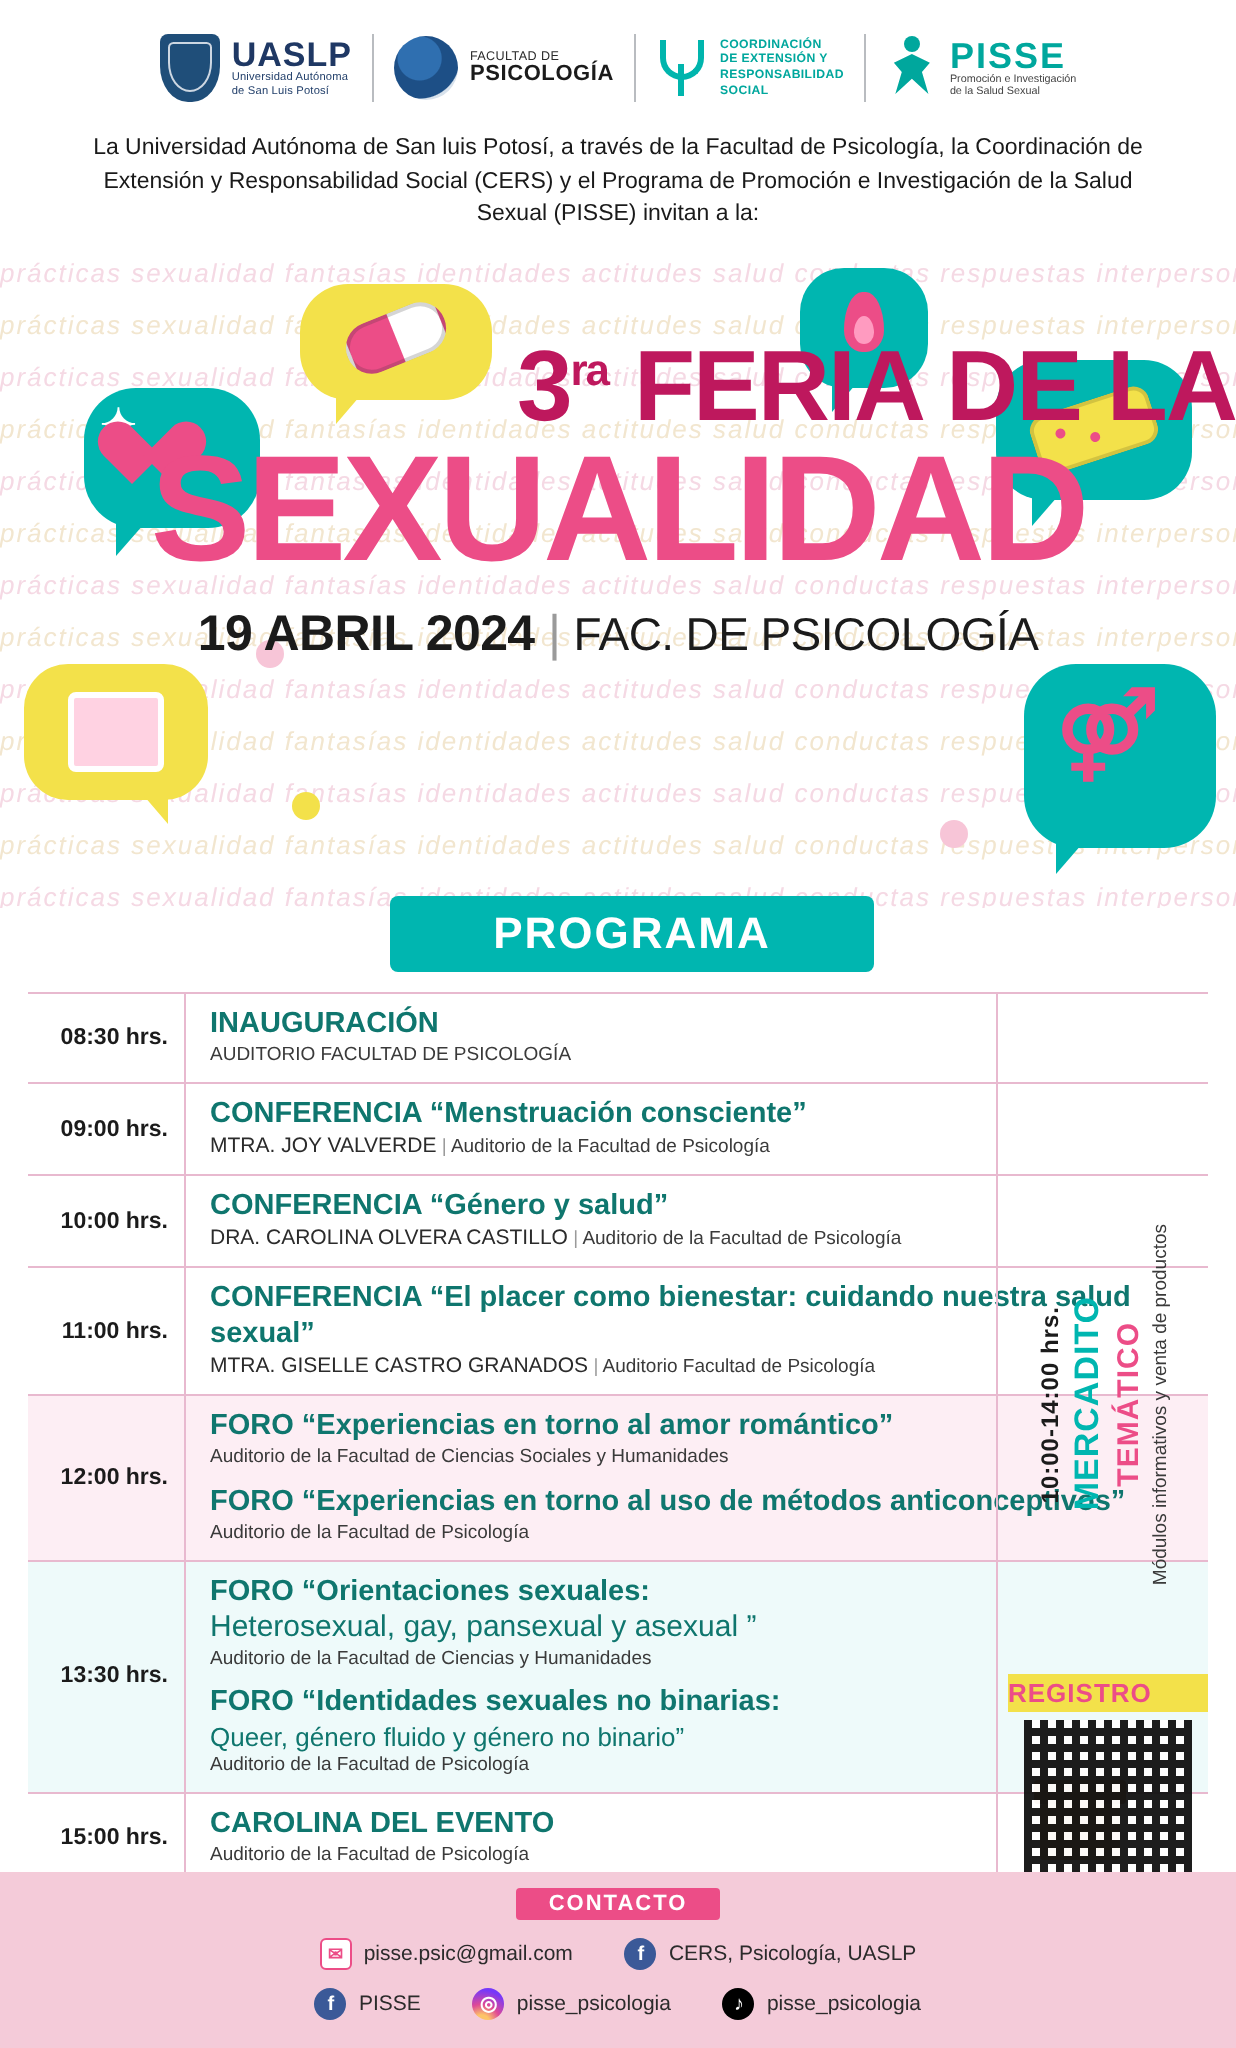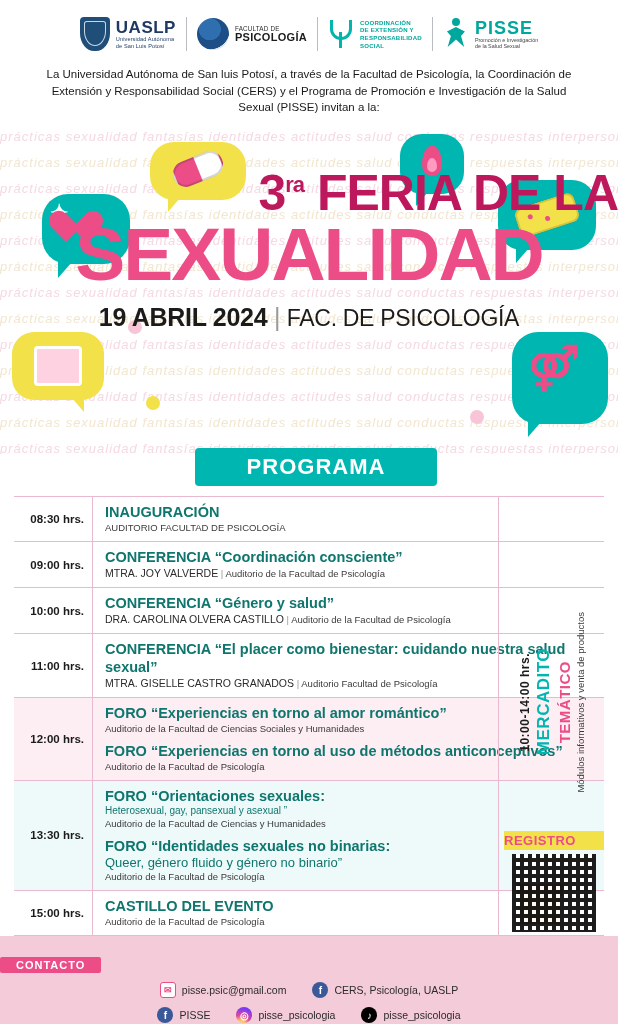--- a/index.html
+++ b/index.html
@@ -158,21 +158,21 @@
   .registro-wrap { position:absolute; right: 0; bottom: 4px; width: 100px; text-align:left; }
   .registro-tag { background:#f3e14a; color:#ec4d87; font-weight:bold; font-size: 13px; padding: 2px 0; letter-spacing: .5px; }
   .qr { width: 84px; height: 78px; margin: 4px auto 0 auto; background:#fff;
         background-image:
           repeating-linear-gradient(0deg,#111 0 4px,transparent 4px 8px),
           repeating-linear-gradient(90deg,#111 0 4px,transparent 4px 8px);
         background-size: 8px 8px, 8px 8px; opacity: .95; }
 
   
   .footer { position: absolute; left: 0; bottom: 0; width: 100%; height: 88px; background: #f4cbd9; }
-  .contacto { text-align:left; margin-top: 19px; }
+  .contacto { text-align:center; margin-top: 6px; }
   .contacto span { background:#ec4d87; color:#fff; font-size: 11px; font-weight:bold; letter-spacing:1px; padding: 2px 16px; border-radius: 2px; }
   .frow { display:flex; justify-content:center; align-items:center; gap: 26px; margin-top: 9px; }
   .fitem { display:flex; align-items:center; gap: 6px; font-size: 10.5px; color:#2b2b2b; }
   .ic { width: 16px; height: 16px; border-radius: 50%; background:#ec4d87; display:flex; align-items:center; justify-content:center; color:#fff; font-size: 10px; font-weight:bold; flex:0 0 auto;}
   .ic.fb { background:#3b5998; }
   .ic.mail { background:#fff; border:1.5px solid #ec4d87; color:#ec4d87; border-radius:3px; font-size:9px;}
   .ic.ig { background: radial-gradient(circle at 30% 110%, #fdc468 0 20%, #df4996 45%, #7638fa 80%); }
   .ic.tt { background:#000; }
 </style>
 </head>
@@ -302,21 +302,21 @@
       <div class="stime">08:30 hrs.</div>
       <div class="sbody">
         <div class="sevent">INAUGURACIÓN</div>
         <div class="smeta">AUDITORIO FACULTAD DE PSICOLOGÍA</div>
       </div>
     </div>
 
     <div class="srow">
       <div class="stime">09:00 hrs.</div>
       <div class="sbody">
-        <div class="sevent">CONFERENCIA  “Coordinación consciente”</div>
+        <div class="sevent">CONFERENCIA  “Menstruación consciente”</div>
         <div class="smeta">
           <span class="spk">MTRA. JOY VALVERDE</span>
           <span class="sep">|</span>
           <span>Auditorio de la Facultad de Psicología</span>
         </div>
       </div>
     </div>
 
     <div class="srow">
       <div class="stime">10:00 hrs.</div>
@@ -351,34 +351,34 @@
           <div class="sevent">FORO “Experiencias en torno al uso de métodos anticonceptivos”</div>
           <div class="smeta">Auditorio de la Facultad de Psicología</div>
         </div>
       </div>
     </div>
 
     <div class="srow shaded2">
       <div class="stime">13:30 hrs.</div>
       <div class="sbody">
         <div class="sevent">FORO “Orientaciones sexuales:</div>
-        <div class="sevent" style="font-weight:normal;font-size:10px">Heterosexual, gay, pansexual y asexual ”</div>
+        <div class="sevent" style="font-weight:normal;font-size:15px">Heterosexual, gay, pansexual y asexual ”</div>
         <div class="smeta">Auditorio de la Facultad de Ciencias y Humanidades</div>
         <div class="subitem">
           <div class="sevent">FORO “Identidades sexuales no binarias:</div>
           <div class="sevent" style="font-weight:normal;font-size:13px">Queer, género fluido y género no binario”</div>
           <div class="smeta">Auditorio de la Facultad de Psicología</div>
         </div>
       </div>
     </div>
 
     <div class="srow">
       <div class="stime">15:00 hrs.</div>
       <div class="sbody">
-        <div class="sevent">CASTILLO DEL EVENTO</div>
+        <div class="sevent">CAROLINA DEL EVENTO</div>
         <div class="smeta">Auditorio de la Facultad de Psicología</div>
       </div>
     </div>
 
     <div class="rightcol">
       <div class="mercadito">
         <div class="vert v-hours">10:00-14:00 hrs.</div>
         <div class="vert v-merc">MERCADITO</div>
         <div class="vert v-tema">TEMÁTICO</div>
         <div class="vert v-mod">Módulos informativos y venta de productos</div>

